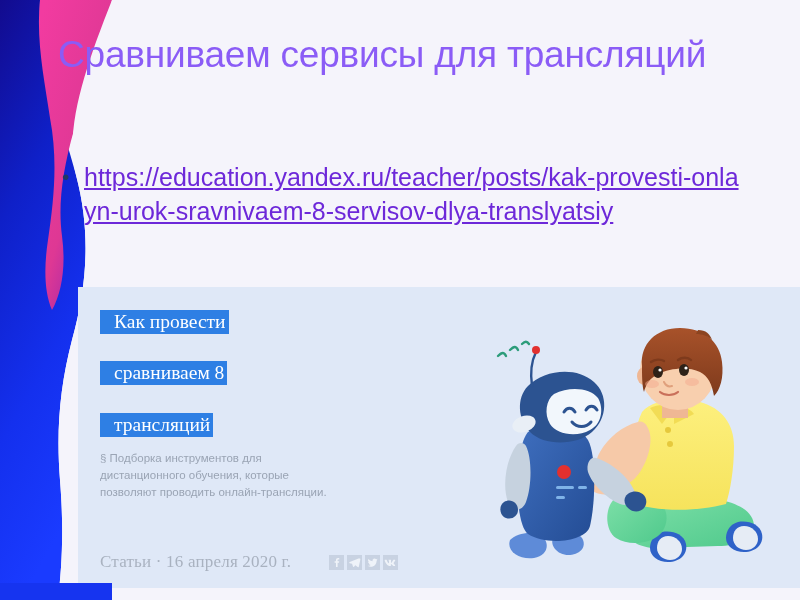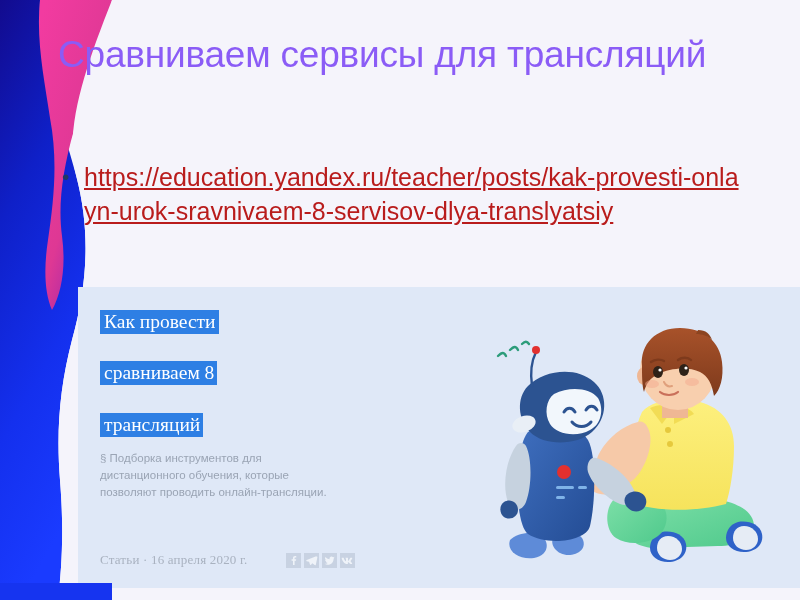--- a/index.html
+++ b/index.html
@@ -53,21 +53,21 @@
     color: #1F3864;
     font-size: 21px;
     line-height: 34px;
     width: 22px;
     flex: 0 0 22px;
     text-align: left;
   }
   #link {
     font-size: 25px;
     line-height: 34px;
-    color: #b91c1c;
+    color: #6d28d9;
     text-decoration: underline;
     text-underline-offset: 2px;
     word-break: break-all;
     font-weight: 400;
   }
 
   
   #card {
     position: absolute;
     left: 78px;
@@ -87,40 +87,40 @@
     font-family: "Liberation Serif", serif;
     font-size: 19.5px;
     line-height: 1.32;
     color: #ffffff;
     font-weight: 400;
   }
   #card-headline span.hl {
     background: #2E7FE4;
     box-decoration-break: clone;
     -webkit-box-decoration-break: clone;
-    padding: 1px 3px 2px 4px;
+    padding: 1px 3px 2px 14px;
   }
   #card-desc {
     margin-top: 12px;
     font-size: 11.5px;
     line-height: 1.50;
     color: #9AA4B4;
     width: 238px;
   }
   #card-footer {
     position: absolute;
     left: 22px;
     top: 265px;
     width: 280px;
     display: flex;
     align-items: center;
   }
   #card-meta {
     font-family: "Liberation Serif", serif;
-    font-size: 13px;
+    font-size: 17px;
     color: #A9B2C0;
     letter-spacing: 0.2px;
     white-space: nowrap;
   }
   #social-row {
     display: flex;
     gap: 3px;
     margin-left: 38px;
   }
   .social-chip {

